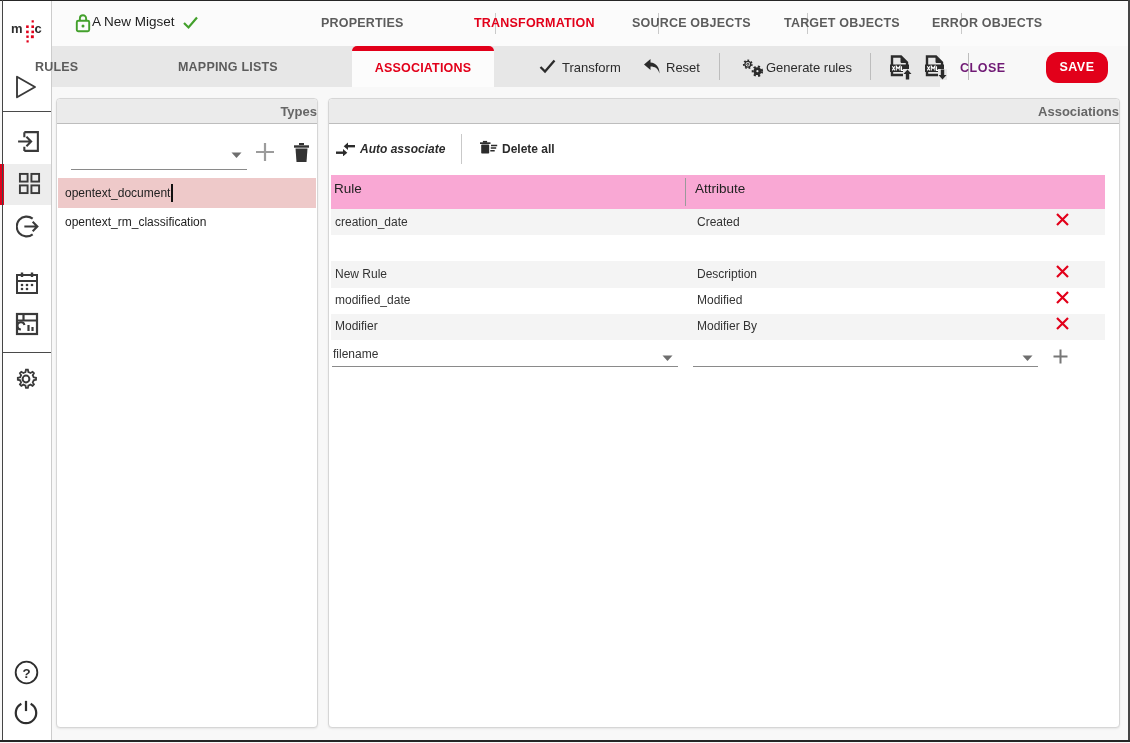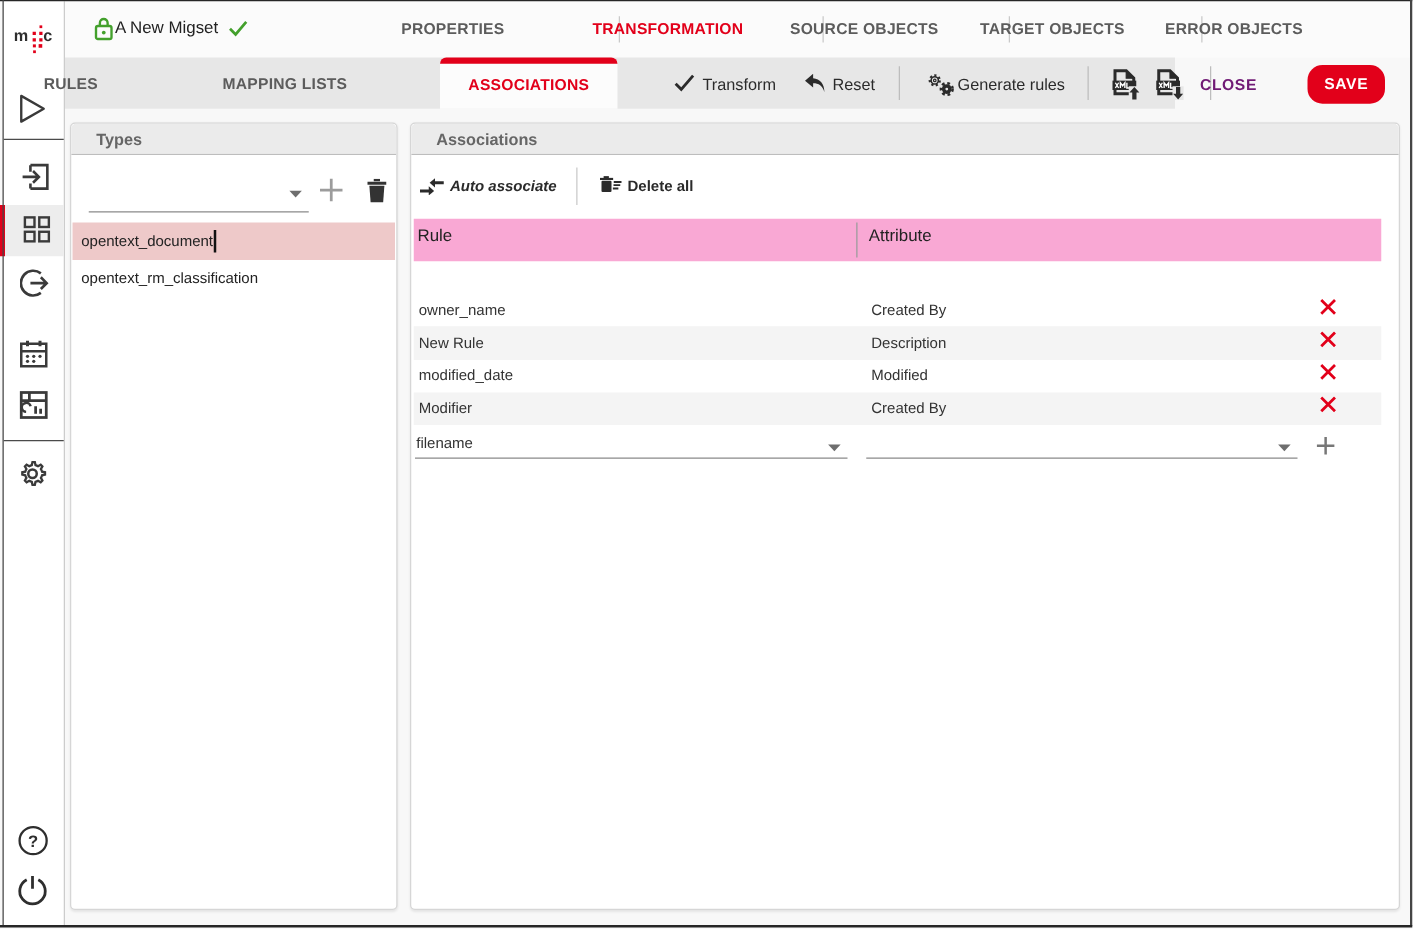--- a/index.html
+++ b/index.html
@@ -1,18 +1,18 @@
 <!DOCTYPE html>
 <html><head><meta charset="utf-8"><title>migset</title>
 <style>
 html,body{margin:0;padding:0;}
 body{width:1130px;height:743px;position:relative;font-family:"Liberation Sans",sans-serif;background:#f8f8f8;overflow:hidden;}
 .abs{position:absolute;}
 .panel{position:absolute;background:#fff;border:1px solid #d6d6d6;border-radius:4px;box-shadow:0 1px 2px rgba(0,0,0,0.08);}
-.phead{position:absolute;left:0;top:0;right:0;height:25px;background:#ebebeb;border-bottom:1px solid #bdbdbd;border-radius:4px 4px 0 0;font-weight:bold;font-size:13px;color:#666;line-height:26px;padding-left:20px;box-sizing:border-box;}
+.phead{position:absolute;left:0;top:0;right:0;height:25px;background:#ebebeb;border-bottom:1px solid #bdbdbd;border-radius:4px 4px 0 0;font-weight:bold;font-size:13px;color:#666;line-height:26px;padding-left:20px;box-sizing:border-box;text-align:right;}
 .navtab{position:absolute;width:200px;text-align:left;font-weight:bold;font-size:12.5px;color:#5c5c5c;letter-spacing:0.2px;}
 .sep{position:absolute;width:1px;background:#c9c9c9;}
 .rrow{position:absolute;left:2px;width:774px;height:26.2px;}
 .rtxt{position:absolute;font-size:12px;color:#333;top:5.5px;}
 svg{display:block;}
 </style></head>
 <body>
 
 <div class="abs" style="left:0;top:0;width:1130px;height:1px;background:#262626;z-index:50"></div>
 <div class="abs" style="left:2px;top:0;width:1px;height:741px;background:#454545;z-index:50"></div>
@@ -230,44 +230,44 @@
     <path d="M12 6.6 H18.2 M11.8 9.1 H17.2 M11.3 11.8 H15.7" stroke="#2b2b2b" stroke-width="1.5"></path>
   </svg>
   <span class="abs" style="left:173px;top:43px;font-weight:bold;font-size:12px;color:#2b2b2b;">Delete all</span>
 
   <div class="abs" style="left:2px;top:76px;width:774px;height:34px;background:#f9a8d4;">
     <span class="abs" style="left:3px;top:6px;font-size:13.5px;color:#222;">Rule</span>
     <div class="abs" style="left:354px;top:3px;width:1px;height:28px;background:#9a9a9a;"></div>
     <span class="abs" style="left:364px;top:6px;font-size:13.5px;color:#222;">Attribute</span>
   </div>
 
-  <div class="rrow" style="top:136.2px;">
-    <span class="rtxt" style="left:4px;">owner_name</span>
-      <span class="rtxt" style="left:366px;">Created By</span>
+  <div class="rrow" style="top:110px;background:#f4f4f4;">
+    <span class="rtxt" style="left:4px;">creation_date</span>
+      <span class="rtxt" style="left:366px;">Created</span>
     <svg class="abs" style="left:725px;top:3.5px;" width="13" height="13" viewBox="0 0 13 13">
         <path d="M1 1 L12 12 M12 1 L1 12" stroke="#e2001a" stroke-width="2.2"></path>
       </svg>
   </div>
   <div class="rrow" style="top:162.4px;background:#f4f4f4;">
     <span class="rtxt" style="left:4px;">New Rule</span>
       <span class="rtxt" style="left:366px;">Description</span>
     <svg class="abs" style="left:725px;top:3.5px;" width="13" height="13" viewBox="0 0 13 13">
         <path d="M1 1 L12 12 M12 1 L1 12" stroke="#e2001a" stroke-width="2.2"></path>
       </svg>
   </div>
   <div class="rrow" style="top:188.6px;">
     <span class="rtxt" style="left:4px;">modified_date</span>
       <span class="rtxt" style="left:366px;">Modified</span>
     <svg class="abs" style="left:725px;top:3.5px;" width="13" height="13" viewBox="0 0 13 13">
         <path d="M1 1 L12 12 M12 1 L1 12" stroke="#e2001a" stroke-width="2.2"></path>
       </svg>
   </div>
   <div class="rrow" style="top:214.8px;background:#f4f4f4;">
     <span class="rtxt" style="left:4px;">Modifier</span>
-      <span class="rtxt" style="left:366px;">Created By</span>
+      <span class="rtxt" style="left:366px;">Modifier By</span>
     <svg class="abs" style="left:725px;top:3.5px;" width="13" height="13" viewBox="0 0 13 13">
         <path d="M1 1 L12 12 M12 1 L1 12" stroke="#e2001a" stroke-width="2.2"></path>
       </svg>
   </div>
 
   <span class="abs" style="left:4px;top:247.5px;font-size:12px;color:#333;">filename</span>
   <div class="abs" style="left:3px;top:267px;width:346px;height:1.2px;background:#8a8a8a;"></div>
   <svg class="abs" style="left:333px;top:255.5px;" width="11" height="7" viewBox="0 0 11 7">
       <path d="M0.5 0.5 L5.5 6 L10.5 0.5 Z" fill="#6e6e6e"></path>
     </svg>

